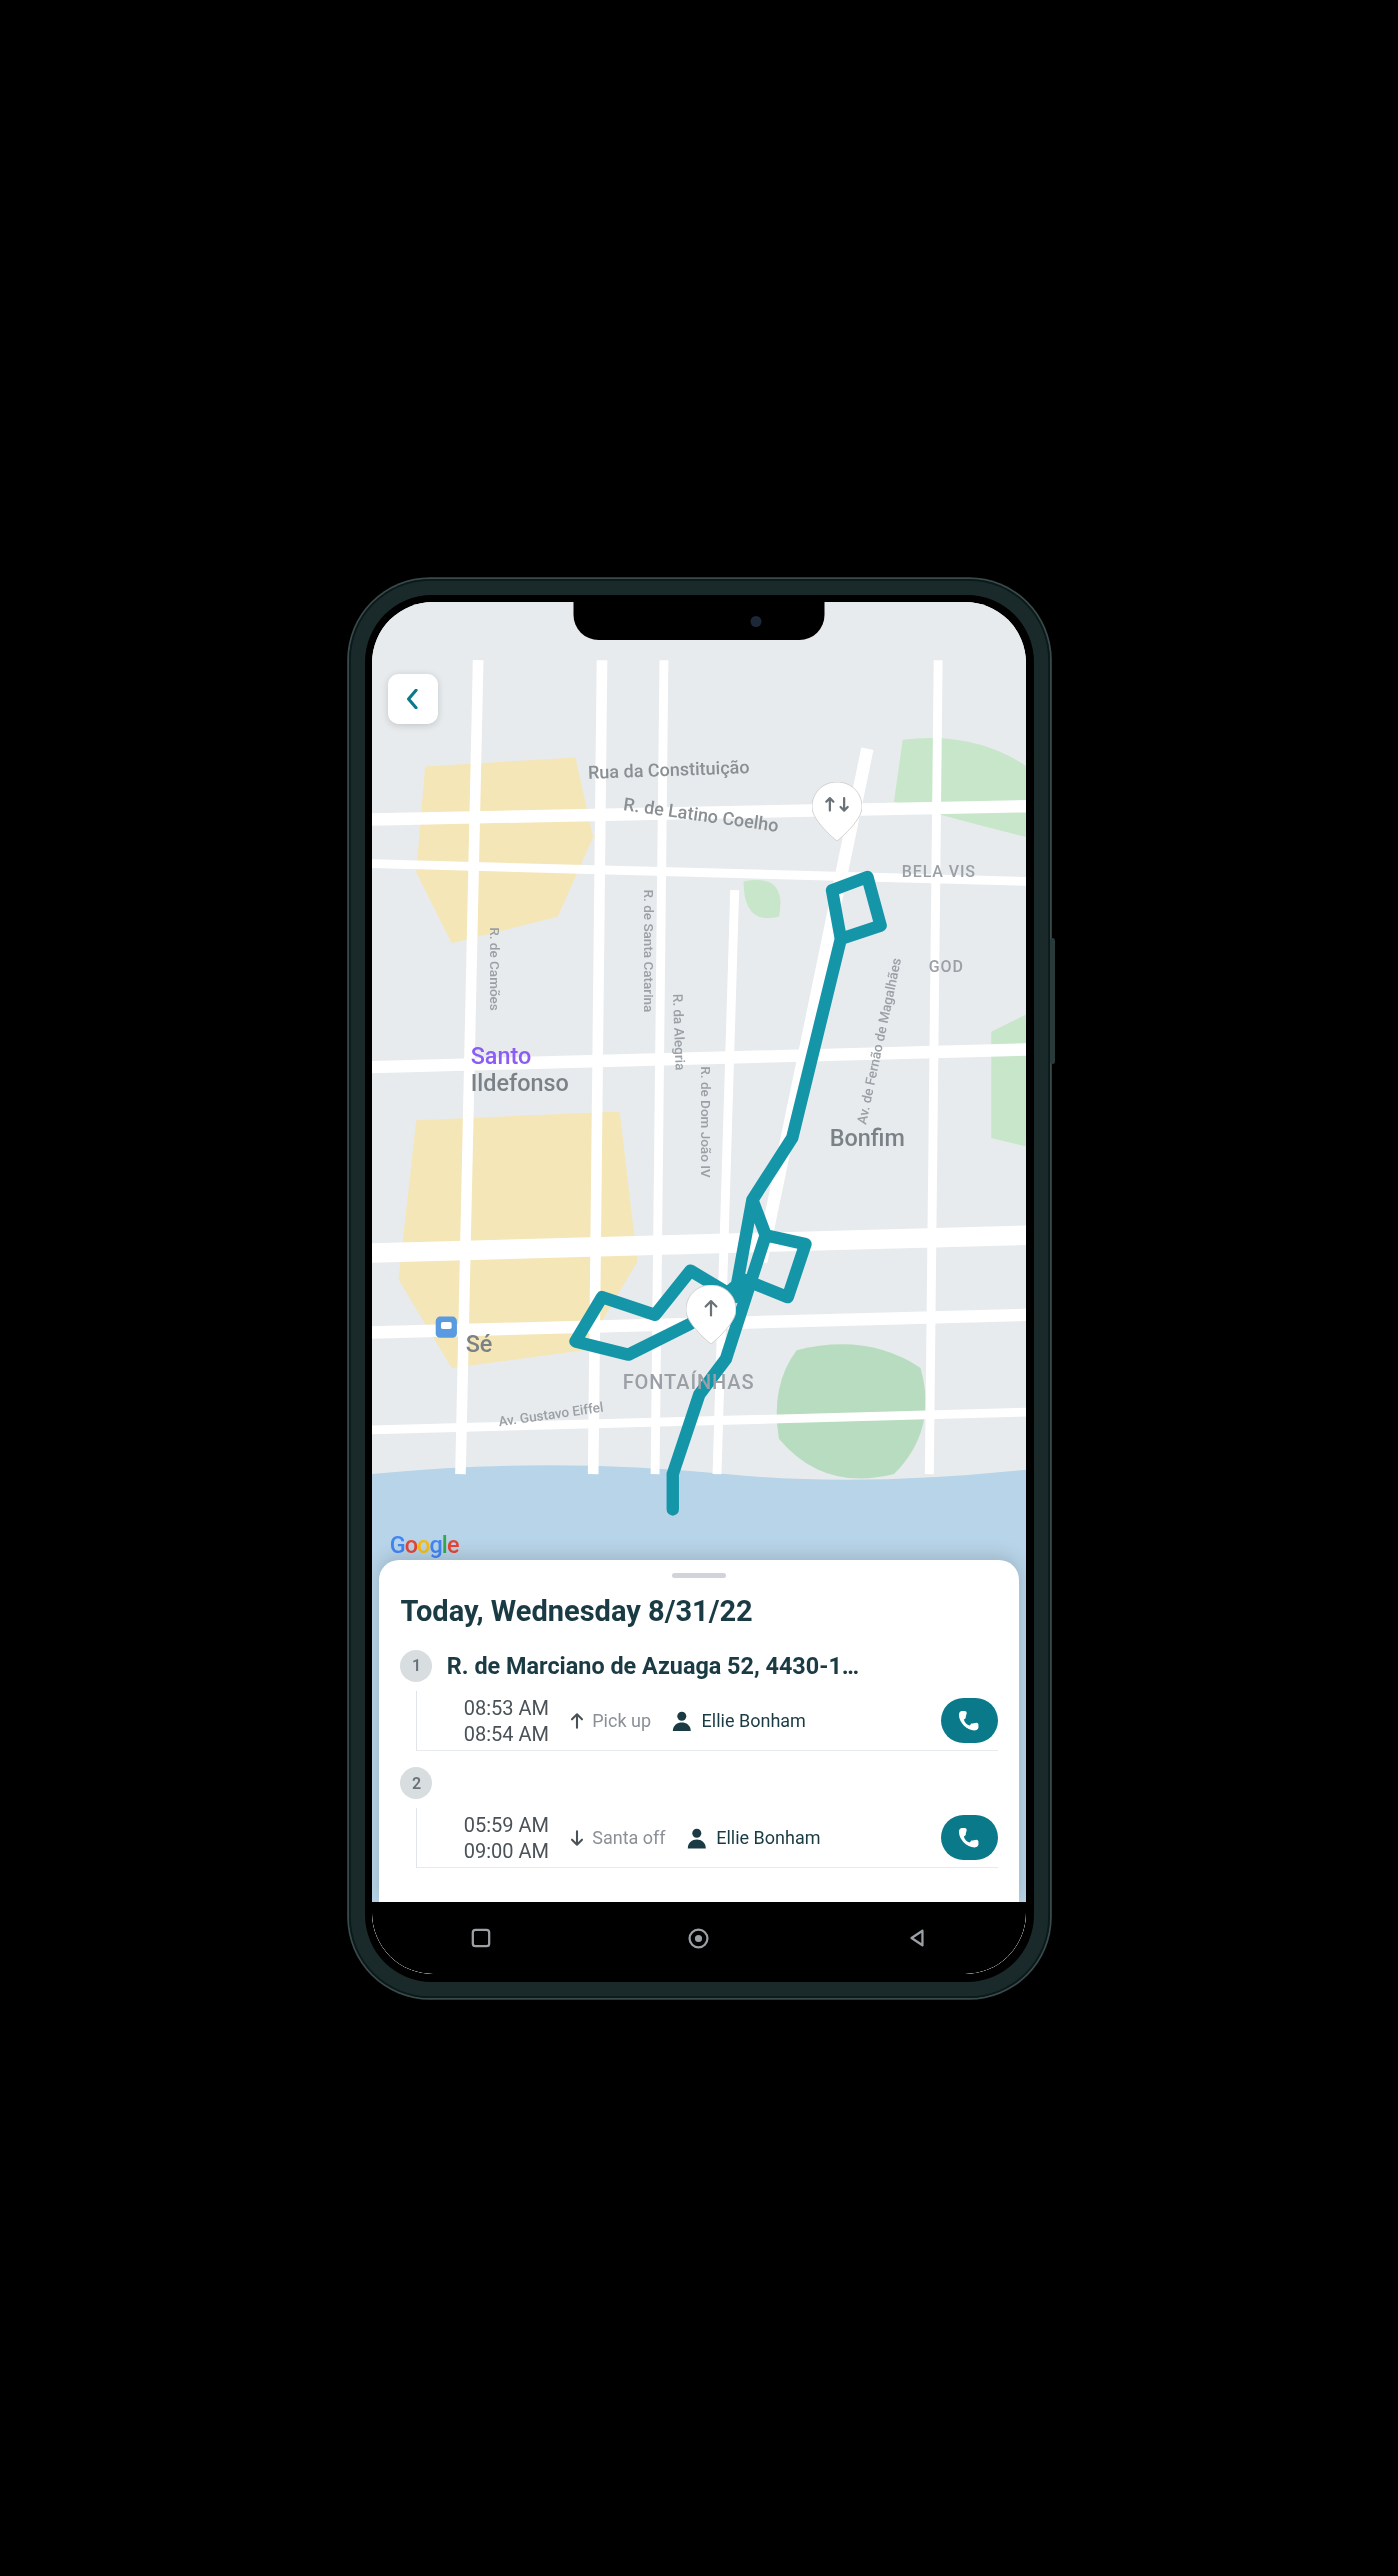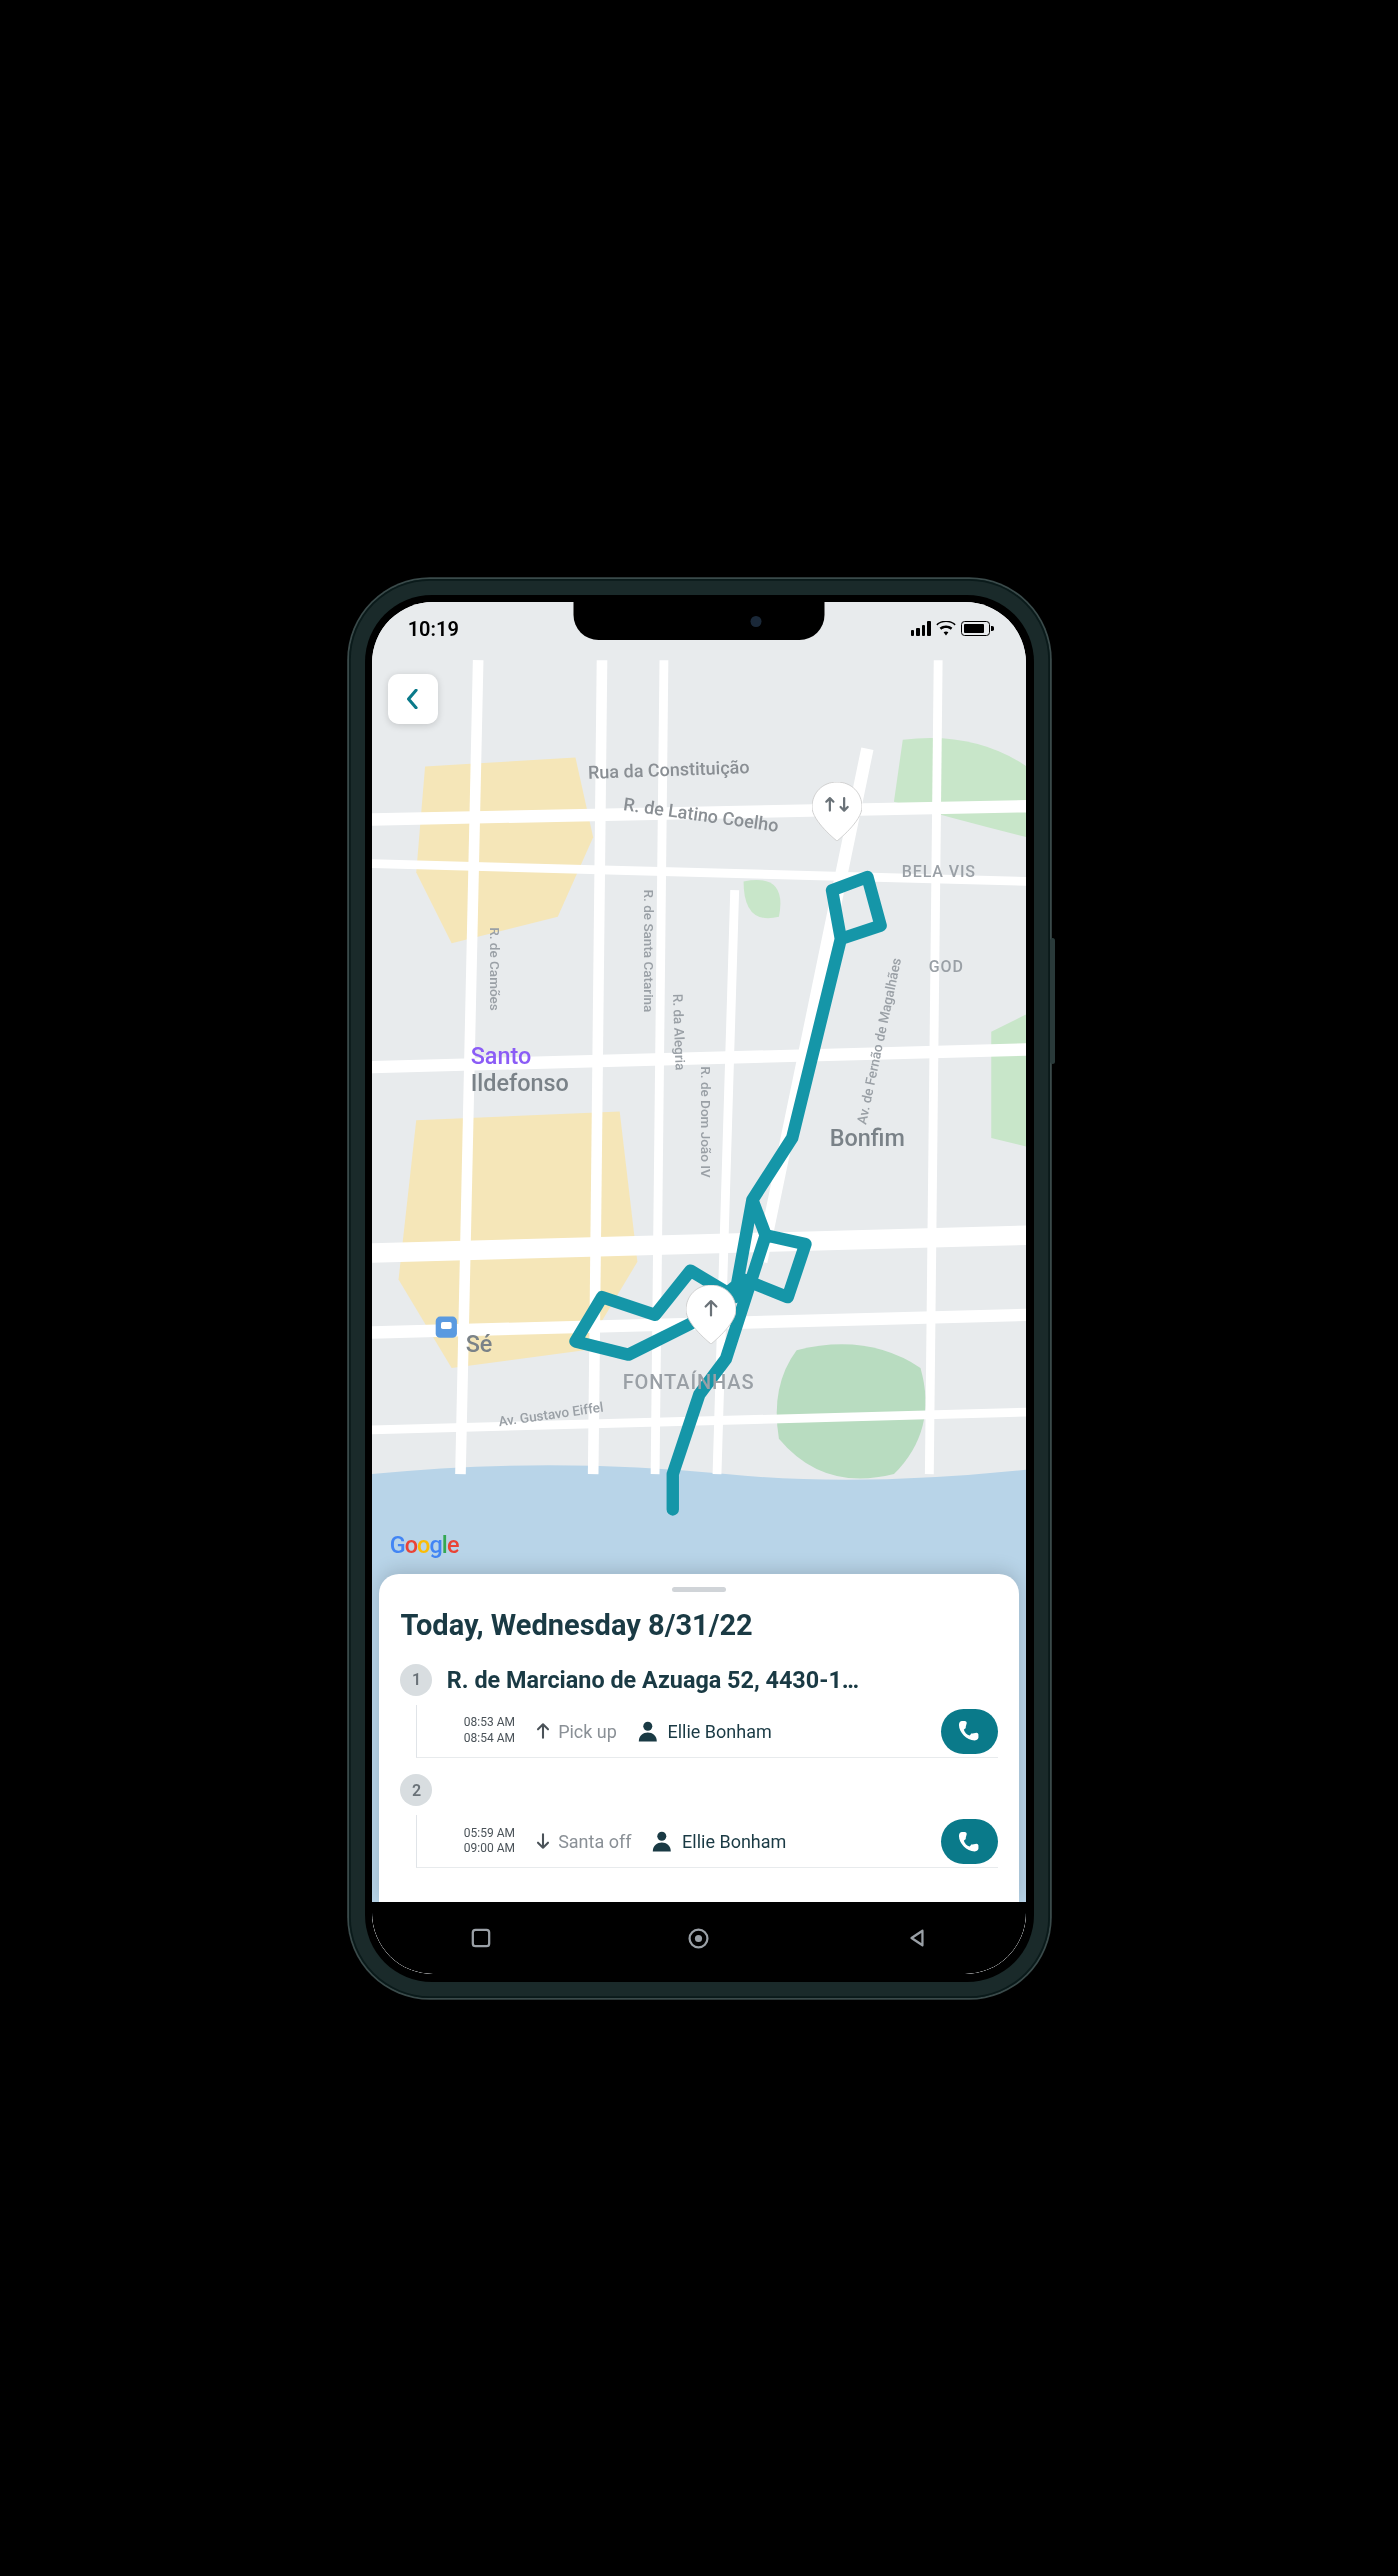--- a/index.html
+++ b/index.html
@@ -146,21 +146,21 @@
 .stop-address { font-size: 23.4px; font-weight: 700; color: #1a3a44; white-space: nowrap; overflow: hidden; text-overflow: ellipsis; flex: 1; }
 
 .stop-details {
   display: flex; align-items: center; gap: 20px;
   padding-left: 47px;
   border-left: 1.8px solid #e0e4e8;
   margin-left: 15.3px;
   padding-top: 3.6px; padding-bottom: 3.6px;
   border-bottom: 0.9px solid #e8ebed;
 }
-.stop-times { display: flex; flex-direction: column; font-size: 12px; color: #4a5258; line-height: 1.3; }
+.stop-times { display: flex; flex-direction: column; font-size: 20px; color: #4a5258; line-height: 1.3; }
 .stop-type { display: flex; align-items: center; gap: 7.2px; color: #8a9096; font-size: 18px; }
 .stop-type svg { width: 16px; height: 20px; }
 .stop-passenger { display: flex; align-items: center; gap: 9px; color: #1a3a44; font-size: 18px; flex: 1; }
 .stop-passenger svg { width: 21.6px; height: 21.6px; flex-shrink: 0; }
 .call-button {
   width: 57px; height: 45px; background: #0a7a8a;
   border-radius: 23.4px; display: flex; align-items: center; justify-content: center;
   cursor: pointer; flex-shrink: 0;
 }
 .call-button svg { width: 23.4px; height: 23.4px; }
@@ -181,37 +181,20 @@
 </style>
 </head>
 <body>
 
 <div class="phone-frame">
   <div class="side-button right"></div>
   <div class="phone-inner">
     <div class="screen">
       <div class="notch"></div>
 
-      <div class="status-bar">
-        <div>10:19</div>
-        <div class="status-right">
-          <div class="signal-bars">
-              <span></span>
-              <span></span>
-              <span></span>
-              <span></span>
-            </div>
-          <svg class="wifi-icon" viewBox="0 0 24 18">
-              <path d="M12 18 L15 14 C13.2 12.8 10.8 12.8 9 14 Z M6 11 C9.5 8 14.5 8 18 11 L20 8.5 C15.2 4.5 8.8 4.5 4 8.5 Z M1 5.5 C7.5 0 16.5 0 23 5.5 L24 4 C17 -2 7 -2 0 4 Z" fill="#000"></path>
-            </svg>
-          <div class="battery">
-              <div class="battery-fill"></div>
-            </div>
-        </div>
-      </div>
 
       <div class="map-area">
         <svg class="map-svg" viewBox="0 0 740 1420">
 
           <rect width="740" height="1420" fill="#e8ebed"></rect>
 
           <path d="M600 90 Q680 80 740 120 L740 200 Q660 180 590 160 Z" fill="#c8e6c9"></path>
           <path d="M700 420 L740 400 L740 550 L700 540 Z" fill="#c8e6c9"></path>
           <path d="M480 780 Q560 760 620 800 Q640 870 590 920 Q510 940 460 880 Q450 820 480 780 Z" fill="#b8dcc0"></path>
           <path d="M420 250 Q470 240 460 290 Q420 300 420 250 Z" fill="#c8e6c9"></path>

